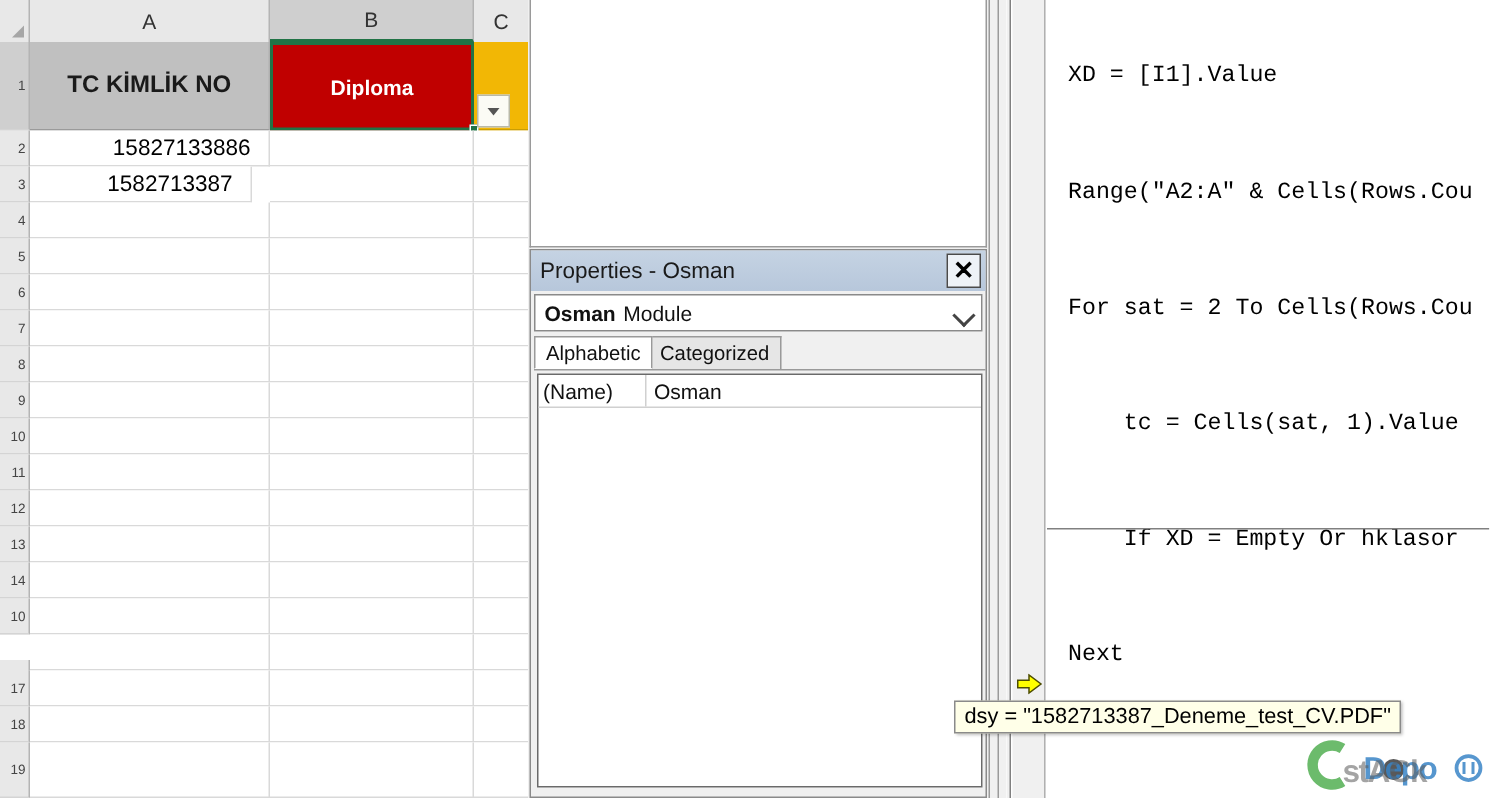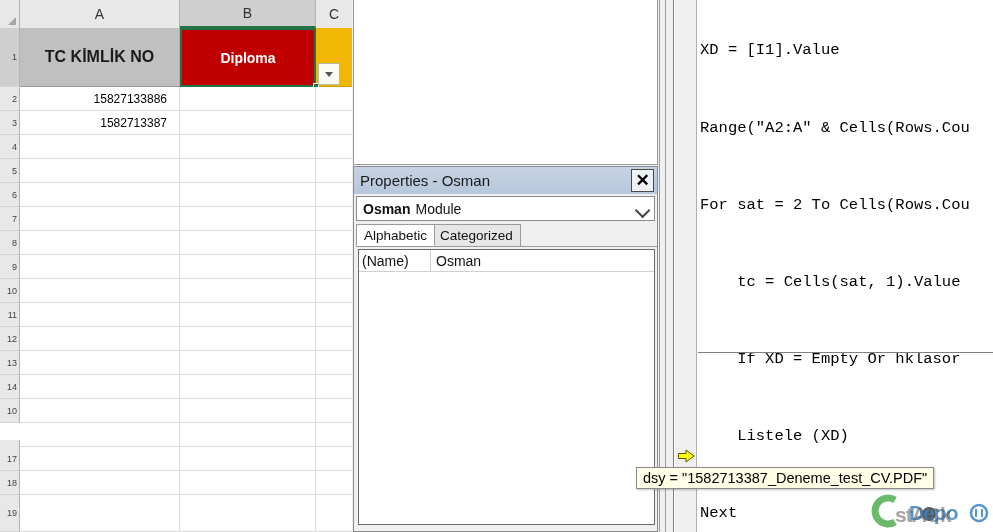--- a/index.html
+++ b/index.html
@@ -68,21 +68,21 @@
     padding-right: 2px;
     overflow: hidden;
   }
   .row-head.hdr-sel { background: #cfcfcf; }
   .cell {
     position: absolute;
     box-sizing: border-box;
     border-right: 1px solid #d9d9d9;
     border-bottom: 1px solid #d9d9d9;
     background: #ffffff;
-    font-size: 12px;
+    font-size: 15px;
     display: flex; align-items: center;
     overflow: hidden;
   }
   .cell.hdrcell {
     background: #c0c0c0;
     font-weight: bold; font-size: 16px;
     justify-content: center;
     color: #1a1a1a;
     border-right: 1px solid #b0b0b0;
     border-bottom: 1px solid #9a9a9a;
@@ -269,21 +269,21 @@
   .code-text {
     position: absolute; left: 27px; top: 0;
     width: 295px; height: 532px;
     font-family: "Liberation Mono", "DejaVu Sans Mono", monospace;
     font-size: 15.5px;
     line-height: 25.7px;
     color: #000000;
     white-space: pre;
     overflow: hidden;
   }
-  .cl { height: 25.7px; padding-left: 2px; box-sizing: border-box; }
+  .cl { height: 25.7px; padding-left: 14px; box-sizing: border-box; }
   .sep-line {
     position: absolute; left: 27px;
     width: 295px; height: 1px;
     background: #808080;
   }
   .exec-arrow {
     position: absolute;
     left: 7px;
     width: 17px; height: 14px;
   }
@@ -358,21 +358,21 @@
       <div class="cell yellowcell" style="left:316px;top:0px;width:36px;height:59px;"></div>
       <div class="sel-handle" style="left:313px;top:55px;"></div>
       <div class="filter-btn" style="left:318px;top:35px;">
         <span class="caret"></span>
       </div>
 
       <div class="cell numcell" style="left:20px;top:59px;width:160px;height:24px;">15827133886</div>
       <div class="cell" style="left:180px;top:59px;width:136px;height:24px;"></div>
       <div class="cell" style="left:316px;top:59px;width:36px;height:24px;border-right:none;"></div>
 
-      <div class="cell numcell" style="left:20px;top:83px;width:160px;height:24px;">1582713387</div>
+      <div class="cell numcell" style="left:20px;top:83px;width:148px;height:24px;">1582713387</div>
       <div class="cell" style="left:180px;top:83px;width:136px;height:24px;"></div>
       <div class="cell" style="left:316px;top:83px;width:36px;height:24px;border-right:none;"></div>
 
       <div class="cell" style="left:20px;top:107px;width:160px;height:24px;"></div>
       <div class="cell" style="left:180px;top:107px;width:136px;height:24px;"></div>
       <div class="cell" style="left:316px;top:107px;width:36px;height:24px;border-right:none;"></div>
 
       <div class="cell" style="left:20px;top:131px;width:160px;height:24px;"></div>
       <div class="cell" style="left:180px;top:131px;width:136px;height:24px;"></div>
       <div class="cell" style="left:316px;top:131px;width:36px;height:24px;border-right:none;"></div>
@@ -471,21 +471,20 @@
   <div class="code-pane">
     <div class="code-left-border"></div>
     <div class="code-gutter"></div>
 
     <div class="code-text">
       <div class="cl" style="margin-top:-13px;">XD = [I1].Value</div>
       <div class="cl">Range("A2:A" &amp; Cells(Rows.Cou</div>
       <div class="cl">For sat = 2 To Cells(Rows.Cou</div>
       <div class="cl">    tc = Cells(sat, 1).Value</div>
       <div class="cl">    If XD = Empty Or hklasor</div>
-      <div class="cl">    Listele (XD)</div>
       <div class="cl">Next</div>
       
       
       
       
       
       
       
       
       

